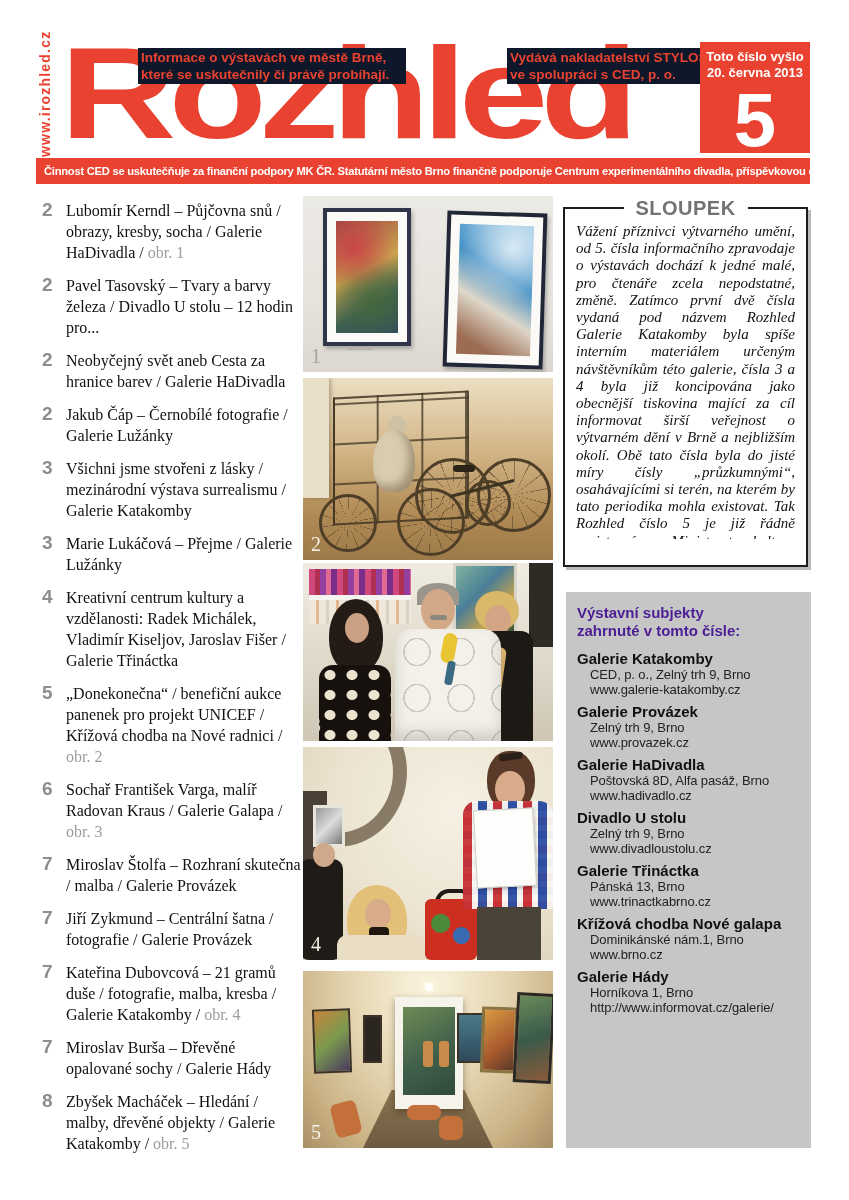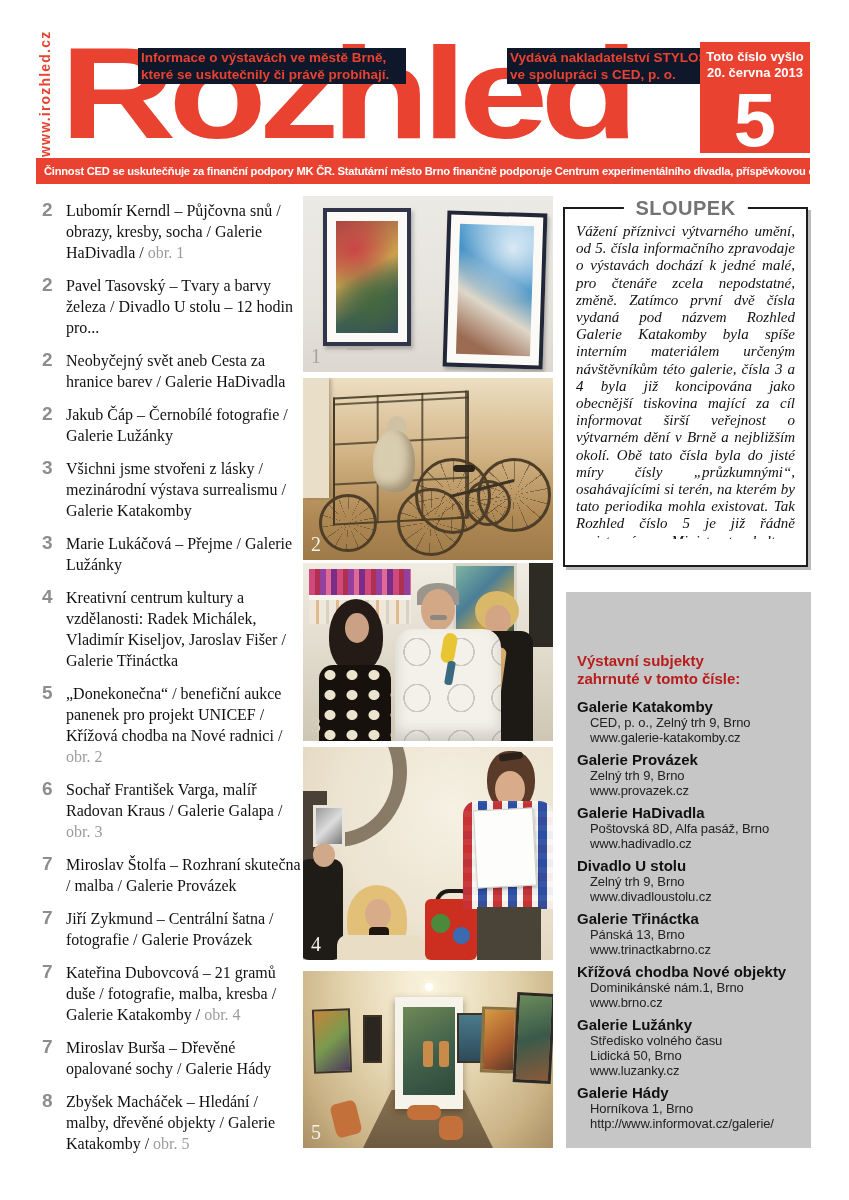--- a/index.html
+++ b/index.html
@@ -170,21 +170,21 @@
   .sloupek{position:absolute;left:563px;top:207px;width:245px;height:360px;border:2px solid #1c1c1c;
     box-sizing:border-box;background:#fff;box-shadow:3px 3px 0 rgba(130,130,130,.55);}
   .sloupek-title{position:absolute;top:-13px;left:50%;transform:translateX(-50%);background:#fff;
     padding:0 12px;font:bold 20px/24px "Liberation Sans",sans-serif;letter-spacing:.5px;color:#737373;white-space:nowrap;}
   .sloupek-body{padding:14px 11px 10px 11px;font:italic 15px/17.2px "Liberation Serif",serif;
     color:#111;text-align:justify;overflow:hidden;height:330px;box-sizing:border-box;}
 
   
   .graybox{position:absolute;left:566px;top:592px;width:245px;height:556px;background:var(--gray-panel);
     box-sizing:border-box;padding:12px 11px;overflow:hidden;}
-  .gal-heading{font:bold 15px/18px "Liberation Sans",sans-serif;color:#b91c1c;margin-bottom:10px;width:190px;margin-top:48px;}
+  .gal-heading{font:bold 15px/18px "Liberation Sans",sans-serif;color:#4c1d95;margin-bottom:10px;width:190px;}
   .gal-item{margin-bottom:6px;}
   .gal-name{font:bold 15px/17px "Liberation Sans",sans-serif;color:#111;white-space:nowrap;}
   .gal-line{font:13px/15px "Liberation Sans",sans-serif;color:#222;margin-left:13px;white-space:nowrap;letter-spacing:-0.1px;}
 </style>
 </head>
 <body>
 
 <div class="page">
 
   <div class="site-vert">www.irozhled.cz</div>
@@ -381,29 +381,23 @@
           <div class="gal-name">Divadlo U stolu</div>
           <div class="gal-line">Zelný trh 9, Brno</div>
           <div class="gal-line">www.divadloustolu.cz</div>
         </div>
         <div class="gal-item">
           <div class="gal-name">Galerie Třináctka</div>
           <div class="gal-line">Pánská 13, Brno</div>
           <div class="gal-line">www.trinactkabrno.cz</div>
         </div>
         <div class="gal-item">
-          <div class="gal-name">Křížová chodba Nové objekty</div>
+          <div class="gal-name">Křížová chodba Nové galapa</div>
           <div class="gal-line">Dominikánské nám.1, Brno</div>
           <div class="gal-line">www.brno.cz</div>
-        </div>
-        <div class="gal-item">
-          <div class="gal-name">Galerie Lužánky</div>
-          <div class="gal-line">Středisko volného času</div>
-          <div class="gal-line">Lidická 50, Brno</div>
-          <div class="gal-line">www.luzanky.cz</div>
         </div>
         <div class="gal-item">
           <div class="gal-name">Galerie Hády</div>
           <div class="gal-line">Horníkova 1, Brno</div>
           <div class="gal-line">http://www.informovat.cz/galerie/</div>
         </div>
       </div>
   </div>
 
 </div>

